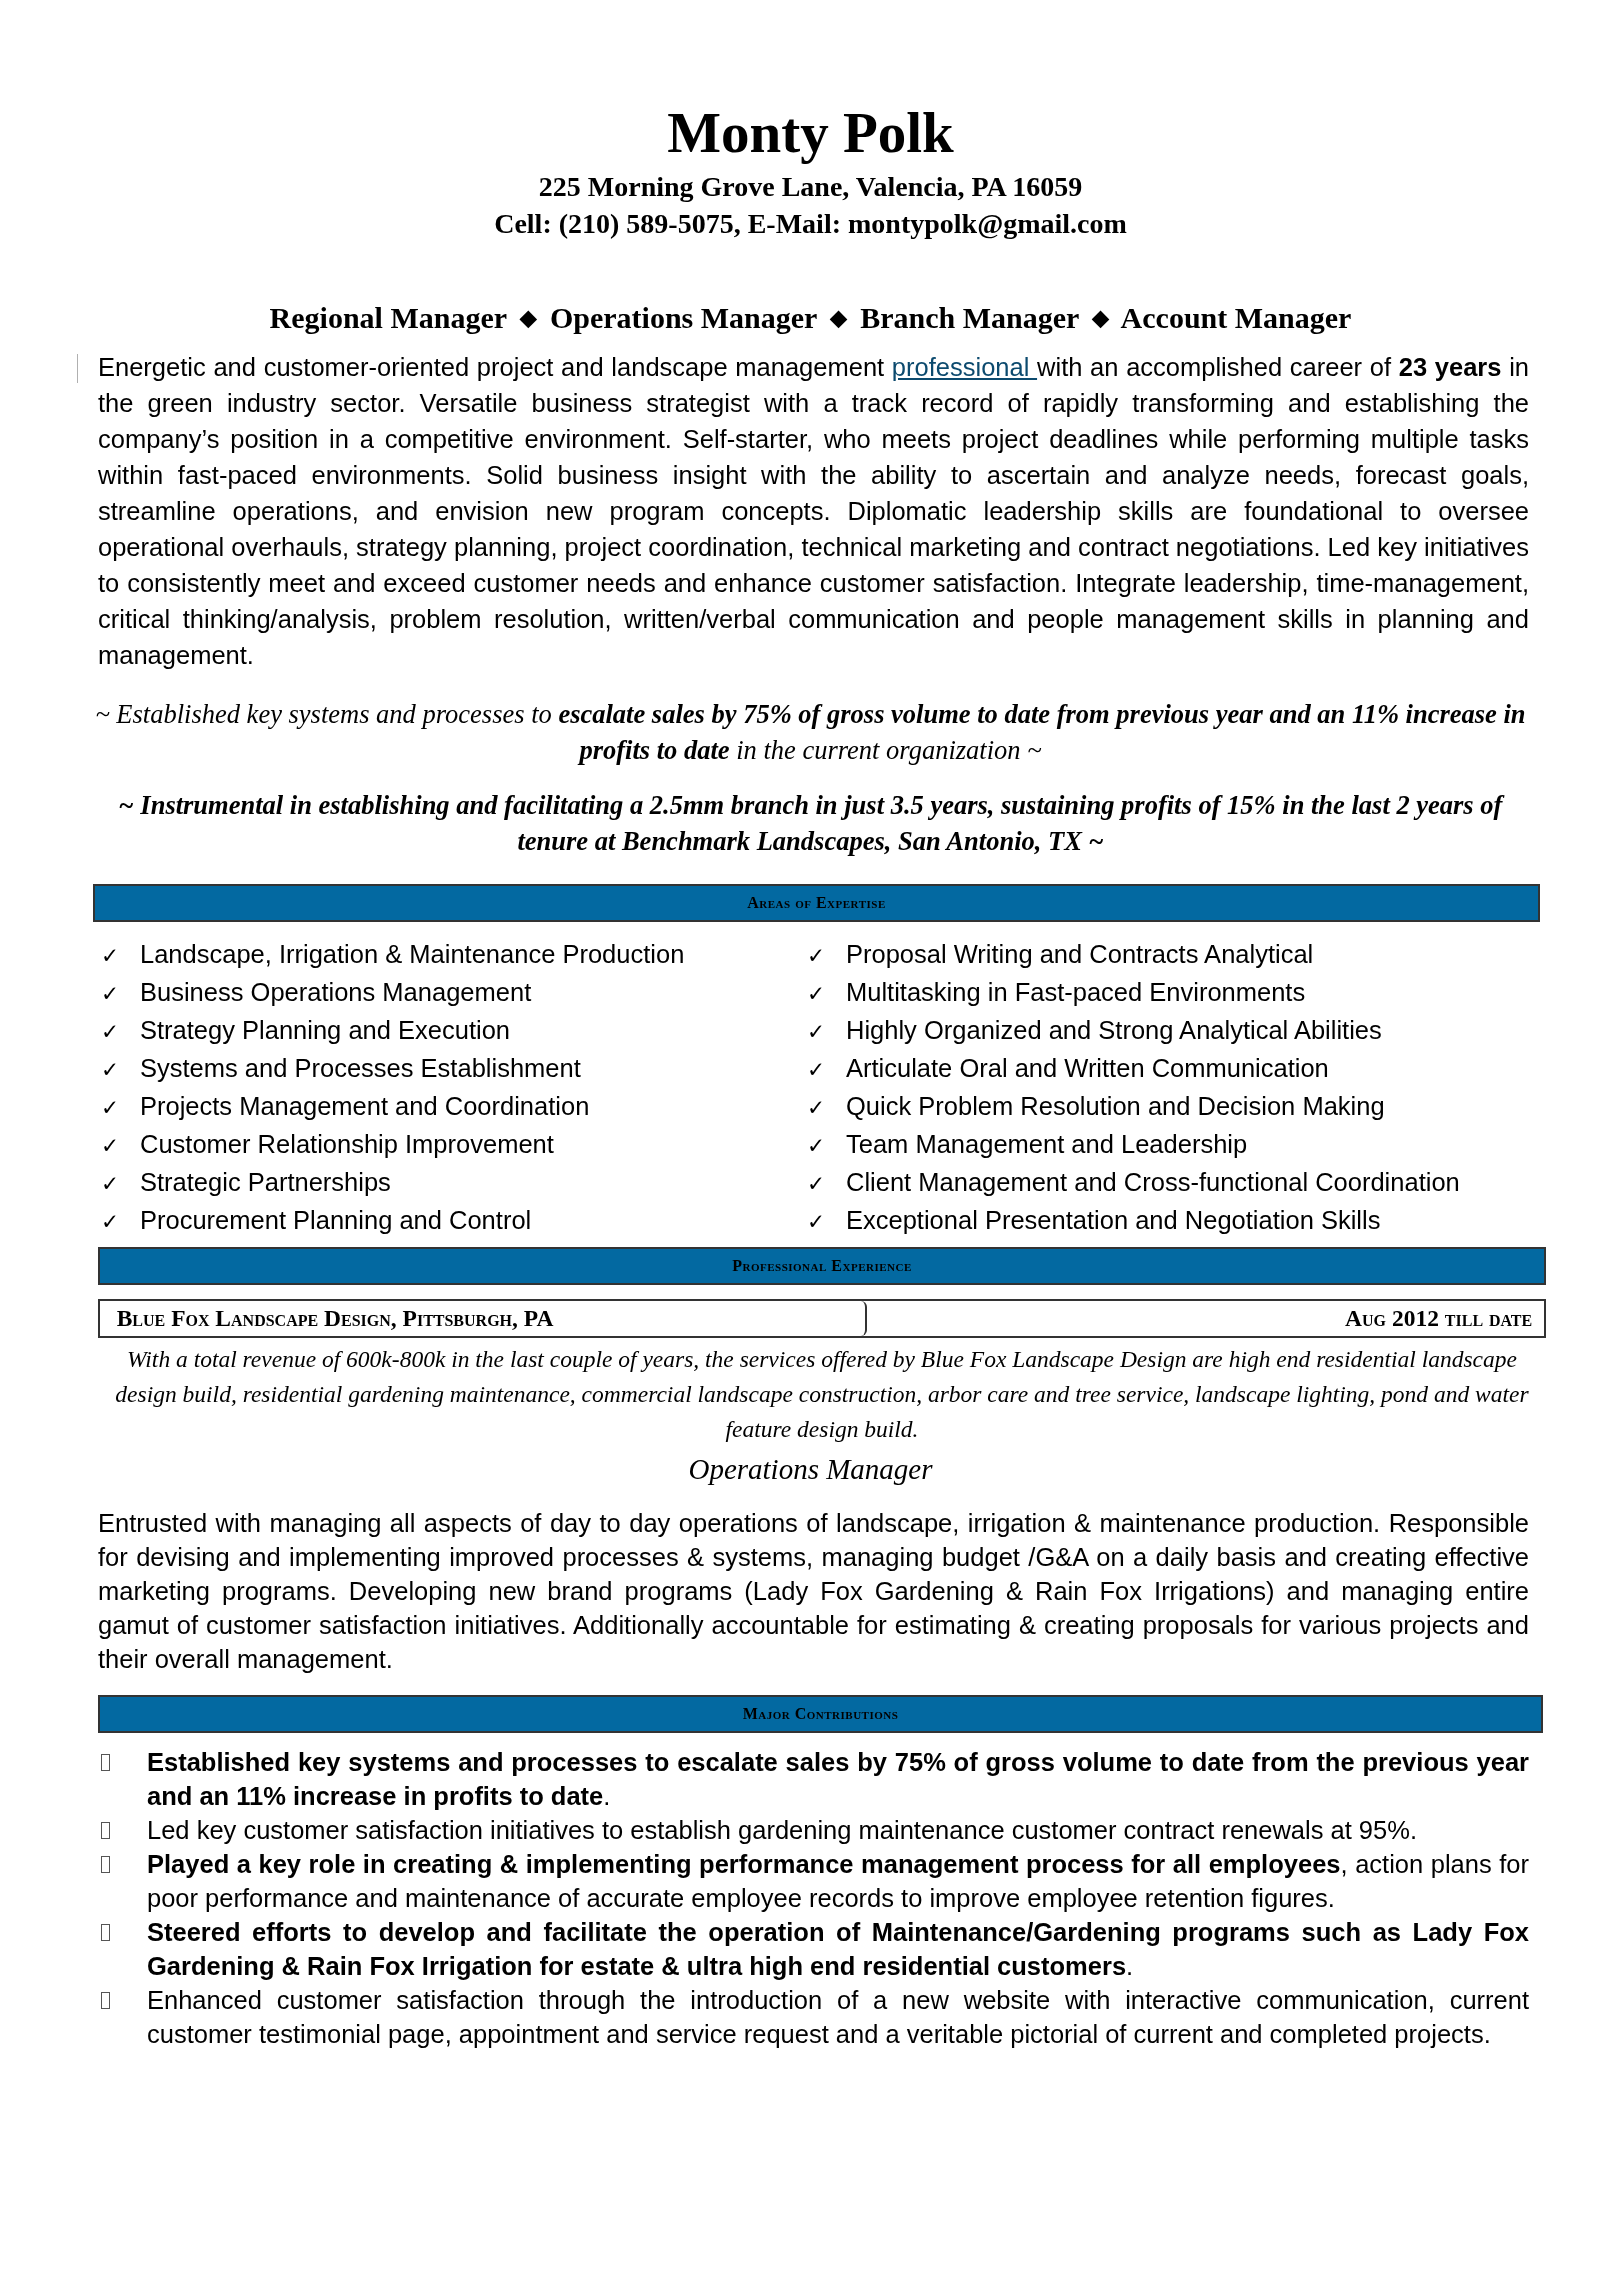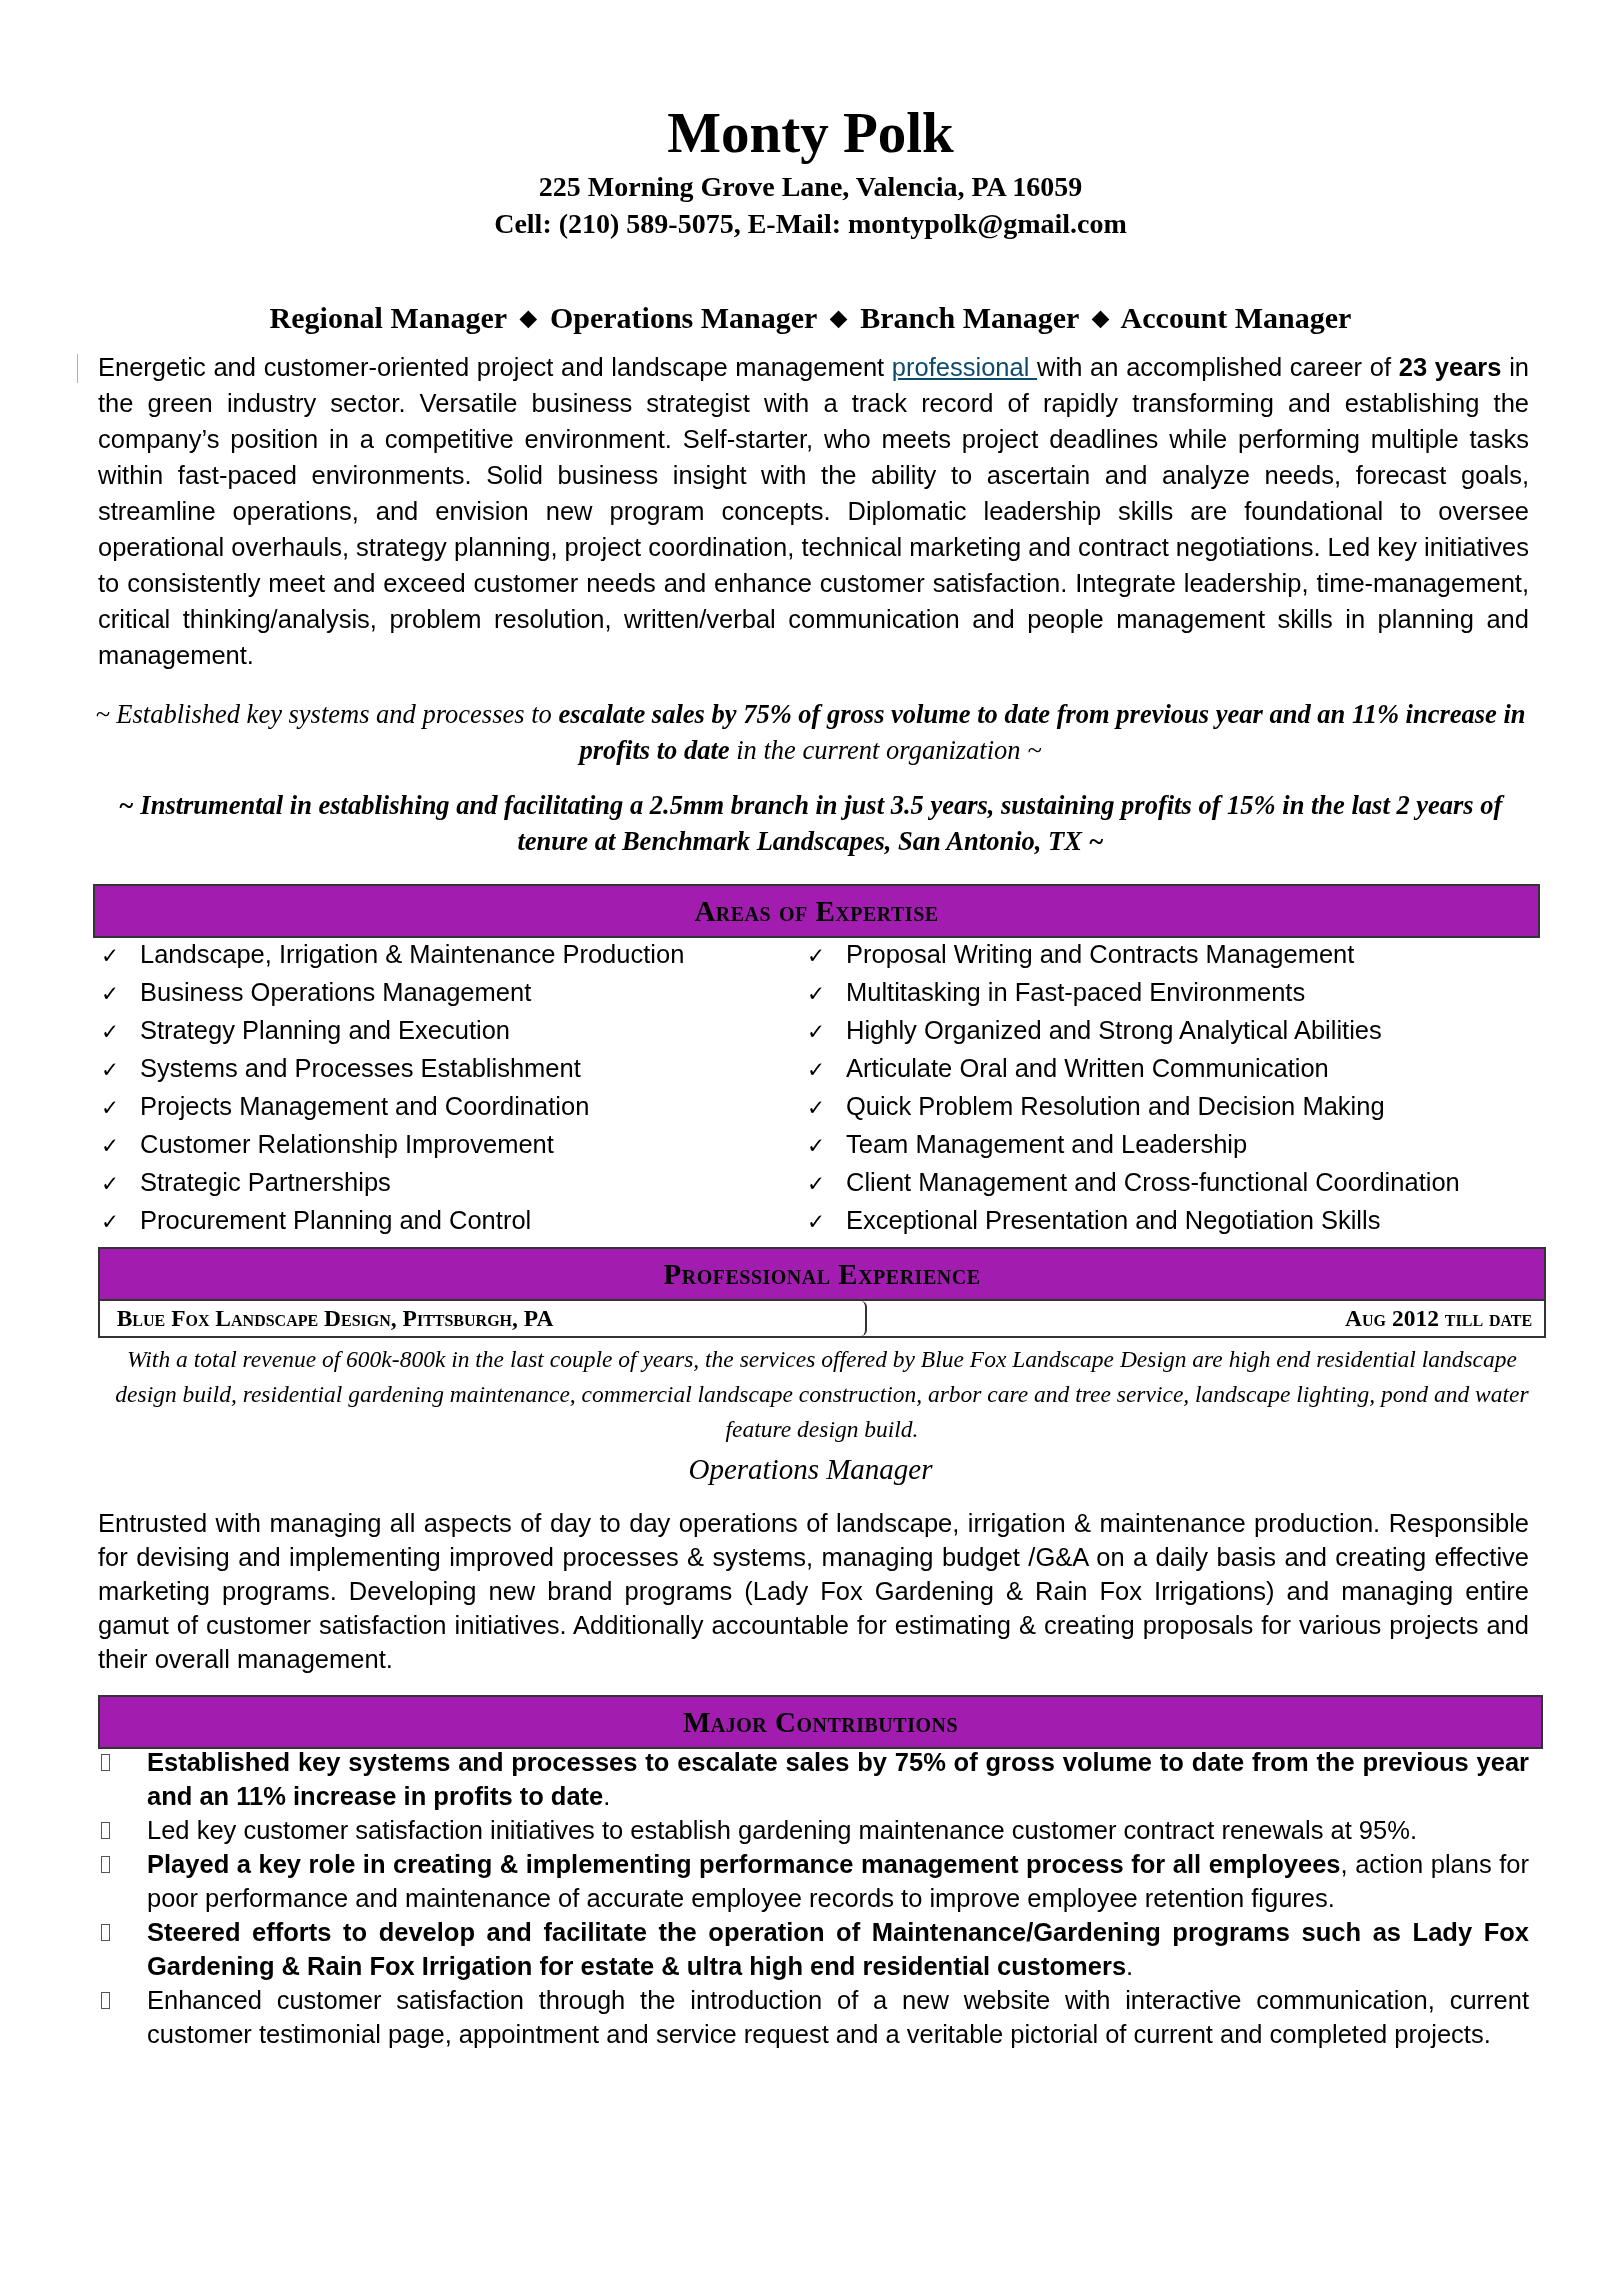--- a/index.html
+++ b/index.html
@@ -16,21 +16,21 @@
 
   .margin-marker { position: absolute; left: 77px; top: 354px; width: 1px; height: 29px; background: #b0b0b0; }
 
   .summary { position: absolute; left: 98px; width: 1431px; top: 349px; font-size: 25.5px; line-height: 36px; text-align: justify; text-align-last: left; }
   .summary a { color: #0c4a6e; text-decoration: underline; }
 
   .highlight { position: absolute; left: 88px; width: 1445px; text-align: center; font-family: "Liberation Serif", serif; font-style: italic; font-size: 26.5px; line-height: 36px; }
   .hl1 { top: 696px; }
   .hl2 { top: 787px; font-weight: bold; }
 
-  .section-box { position: absolute; height: 54px; background: #a21caf; border: 2px solid #333; display: flex; align-items: center; justify-content: center; font-family: "Liberation Serif", serif; font-weight: bold; font-size: 29px; font-variant: small-caps; letter-spacing: 0.5px; }
+  .section-box { position: absolute; height: 38px; background: #0369a1; border: 2px solid #333; display: flex; align-items: center; justify-content: center; font-family: "Liberation Serif", serif; font-weight: bold; font-size: 16px; font-variant: small-caps; letter-spacing: 0.5px; }
   .box-expertise { left: 93px; width: 1447px; top: 884px; }
   .box-experience { left: 98px; width: 1448px; top: 1247px; }
   .box-contrib { left: 98px; width: 1445px; top: 1695px; }
 
   .expertise-col { position: absolute; top: 936px; list-style: none; font-size: 25.5px; line-height: 36px; }
   .expertise-left { left: 98px; }
   .expertise-right { left: 804px; }
   .expertise-col li { display: flex; align-items: baseline; white-space: nowrap; }
   .check { width: 42px; display: inline-block; font-family: "DejaVu Sans", sans-serif; font-size: 21.6px; padding-left: 2.9px; }
 
@@ -108,21 +108,21 @@
     </li>
   <li>
       <span class="check">✓</span>
       <span>Procurement Planning and Control</span>
     </li>
 </ul>
 
 <ul class="expertise-col expertise-right">
   <li>
       <span class="check">✓</span>
-      <span>Proposal Writing and Contracts Management</span>
+      <span>Proposal Writing and Contracts Analytical</span>
     </li>
   <li>
       <span class="check">✓</span>
       <span>Multitasking in Fast-paced Environments</span>
     </li>
   <li>
       <span class="check">✓</span>
       <span>Highly Organized and Strong Analytical Abilities</span>
     </li>
   <li>

